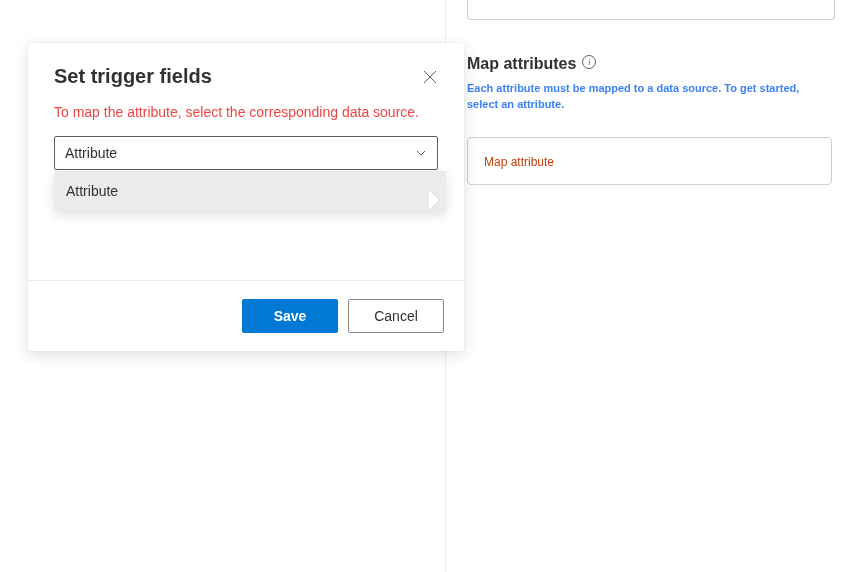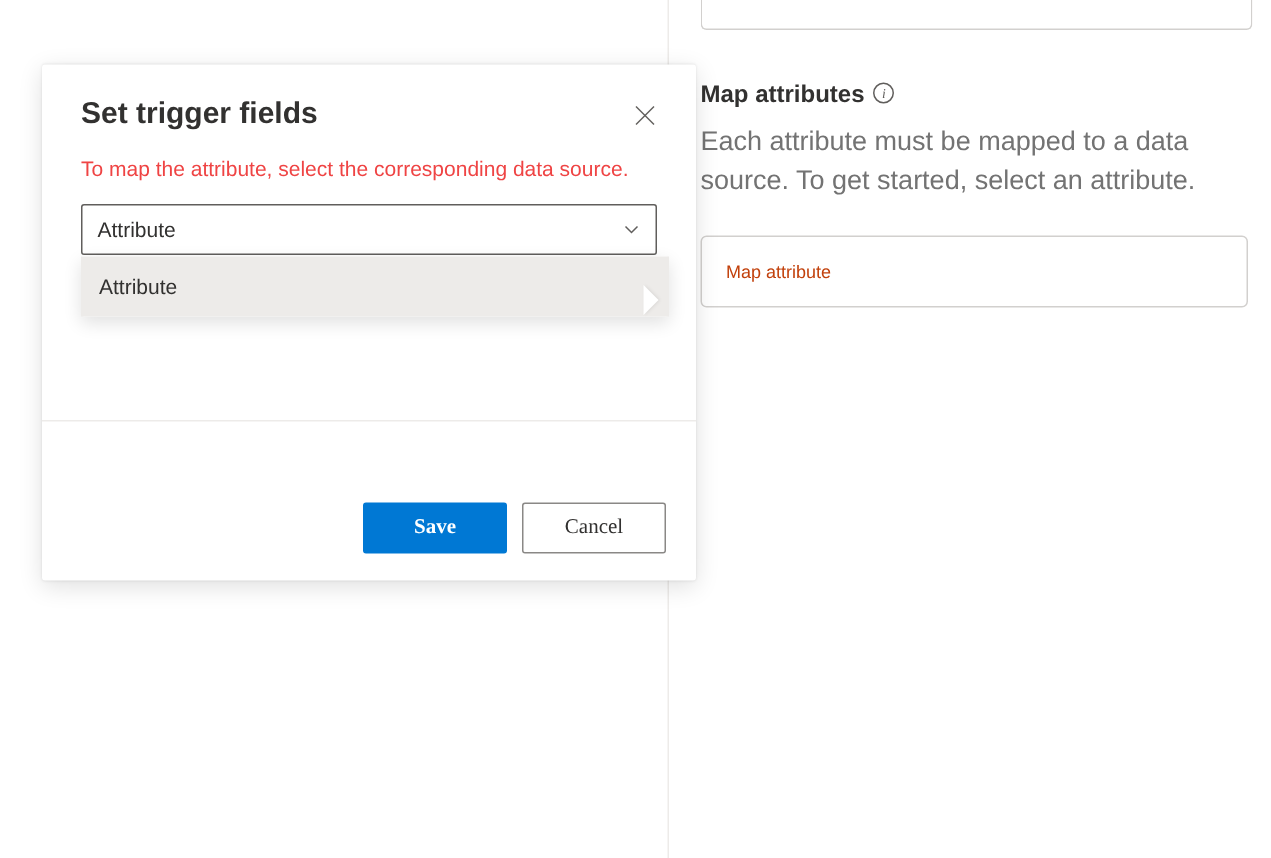--- a/index.html
+++ b/index.html
@@ -49,24 +49,25 @@
       align-items: center;
       justify-content: center;
       font-size: 9px;
       color: #605e5c;
       font-style: italic;
       font-family: Georgia, serif;
       position: relative;
       top: -2px;
     }
     .right-description {
-      font-size: 18px;
-      color: #737373;
+      font-size: 11px;
+      color: #3b82f6;
       line-height: 1.45;
       margin-bottom: 24px;
+      font-weight: bold;
     }
     .attribute-card {
       border: 1px solid #d2d0ce;
       border-radius: 4px;
       padding: 14px 16px;
       background: #fff;
       position: relative;
     }
     .attribute-card-header {
       display: flex;
@@ -206,23 +207,22 @@
       justify-content: flex-end;
       gap: 10px;
     }
     .btn {
       height: 34px;
       min-width: 96px;
       padding: 0 18px;
       font-size: 14px;
       border-radius: 2px;
       cursor: pointer;
-      font-family: Liberation Serif, serif;
-      font-weight: 600;
-      margin-top: 36px;
+      font-family: Liberation Sans, sans-serif;
+      font-weight: 600;
     }
     .btn-primary {
       background: #0078d4;
       color: #fff;
       border: 1px solid #0078d4;
     }
     .btn-secondary {
       background: #fff;
       color: #323130;
       border: 1px solid #8a8886;

